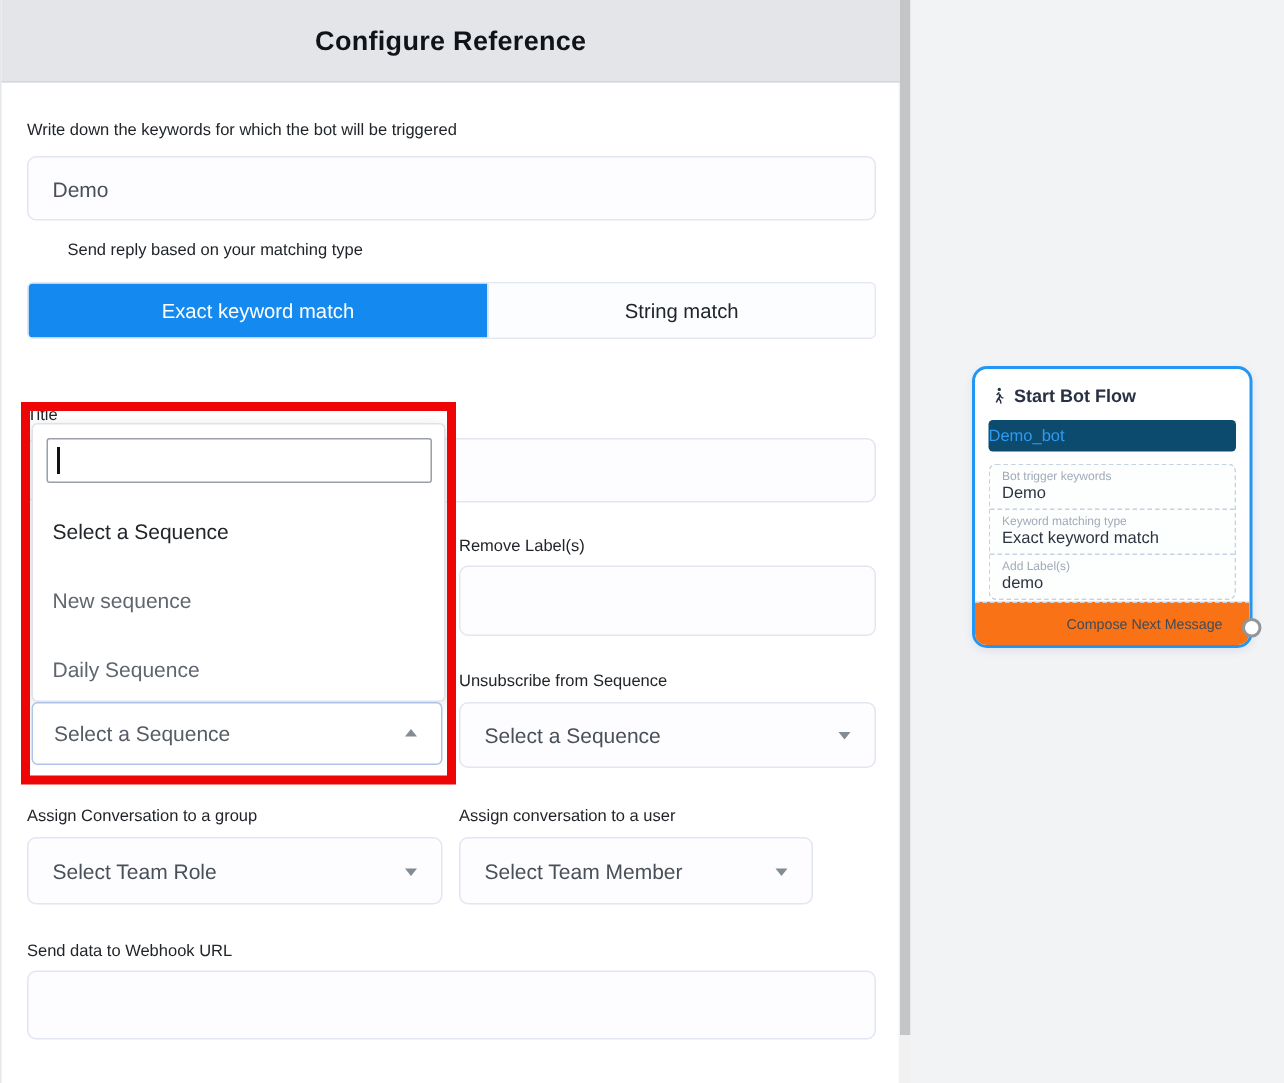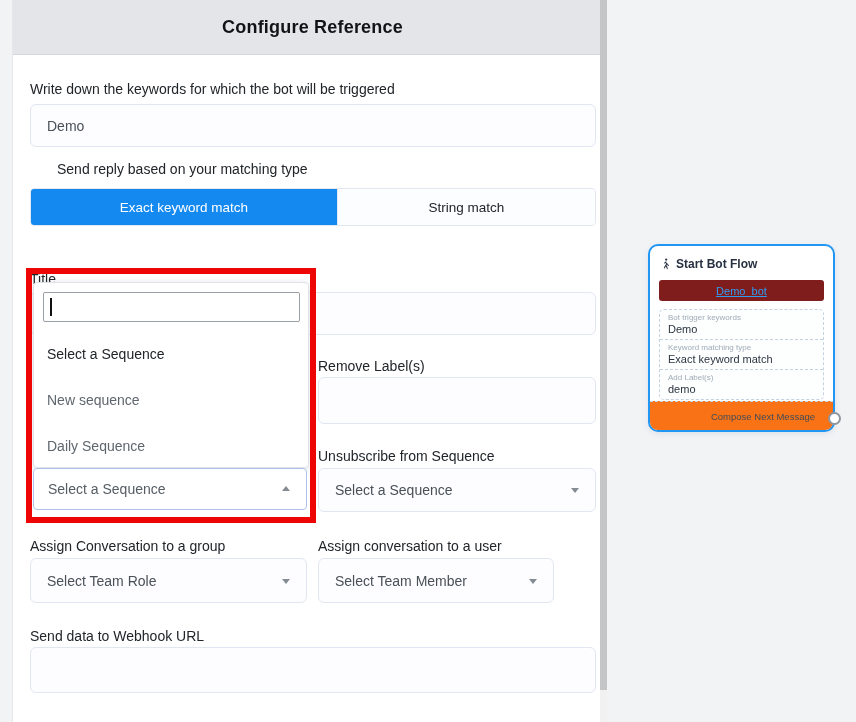--- a/index.html
+++ b/index.html
@@ -8,33 +8,33 @@
     font-family: "Liberation Sans", "DejaVu Sans", sans-serif;
     position: relative;
     width: 856px; height: 722px;
     background: #f2f3f5;
     overflow: hidden;
     color: #212529;
   }
 
   
   .panel {
-    position: absolute; left: 12px; top: 0; width: 599px; height: 722px;
+    position: absolute; left: 0; top: 0; width: 599px; height: 722px;
     background: #ffffff;
     border-left: 1px solid #e6e7ea;
   }
   .panel-header {
     position: absolute; left: 0; top: 0; width: 599px; height: 55px;
     background: #e3e5e9;
     border-bottom: 1px solid #d4d7dc;
     display: flex; align-items: center; justify-content: center;
   }
   .panel-title { font-size: 18px; font-weight: bold; color: #101418; letter-spacing: 0.2px; }
 
-  .form-label { position: absolute; font-size: 14px; color: #212529; white-space: nowrap; }
+  .form-label { position: absolute; font-size: 11px; color: #212529; white-space: nowrap; }
 
   .text-input {
     position: absolute;
     border: 1px solid #e2e6f2; border-radius: 6px;
     background: #fdfdff;
     font-size: 14px; color: #495057;
     padding: 0 16px;
     font-family: inherit;
     outline: none;
   }
@@ -135,23 +135,23 @@
     box-shadow: 0 2px 6px rgba(40,80,140,0.10);
   }
   .node-header {
     position: absolute; left: 10px; top: 11px;
     display: flex; gap: 5px;
     font-size: 12px; font-weight: bold; color: #273142;
   }
   .node-header svg { width: 11px; height: 13px; fill: #273142; }
   .node-pill {
     position: absolute; left: 9px; top: 34px; width: 165px; height: 21px;
-    background: #7f1d1d; border-radius: 3px;
-    display: flex; align-items: center; justify-content: center;
-    font-size: 11px; color: #2e9bf3; cursor: pointer; text-decoration: underline;
+    background: #0c4a6e; border-radius: 3px;
+    display: flex; align-items: center; justify-content: flex-start;
+    font-size: 11px; color: #2e9bf3; cursor: pointer;
   }
   .node-fields {
     position: absolute; left: 9px; top: 63px; width: 165px;
     border: 1px dashed #c6d2e1; border-radius: 5px;
     background: #fdfefe;
   }
   .node-field { padding: 3px 8px 4px 8px; }
   .node-field + .node-field { border-top: 1px dashed #c6d2e1; }
   .node-field-label { font-size: 8px; color: #a0abb8; margin-bottom: 1px; }
   .node-field-value { font-size: 11px; color: #2b3440; }

